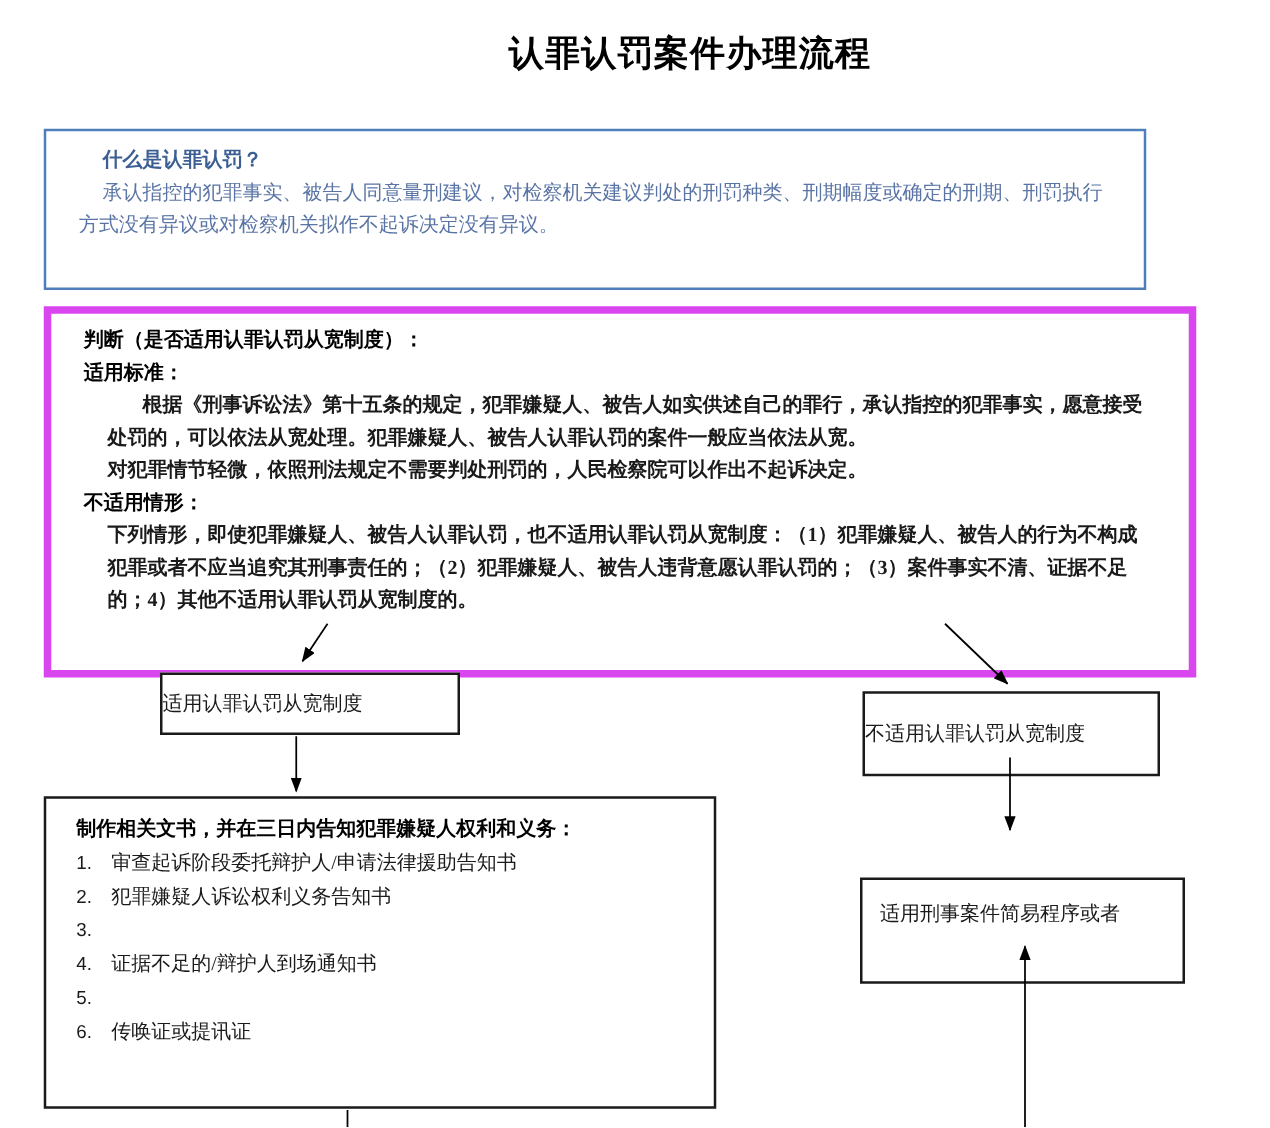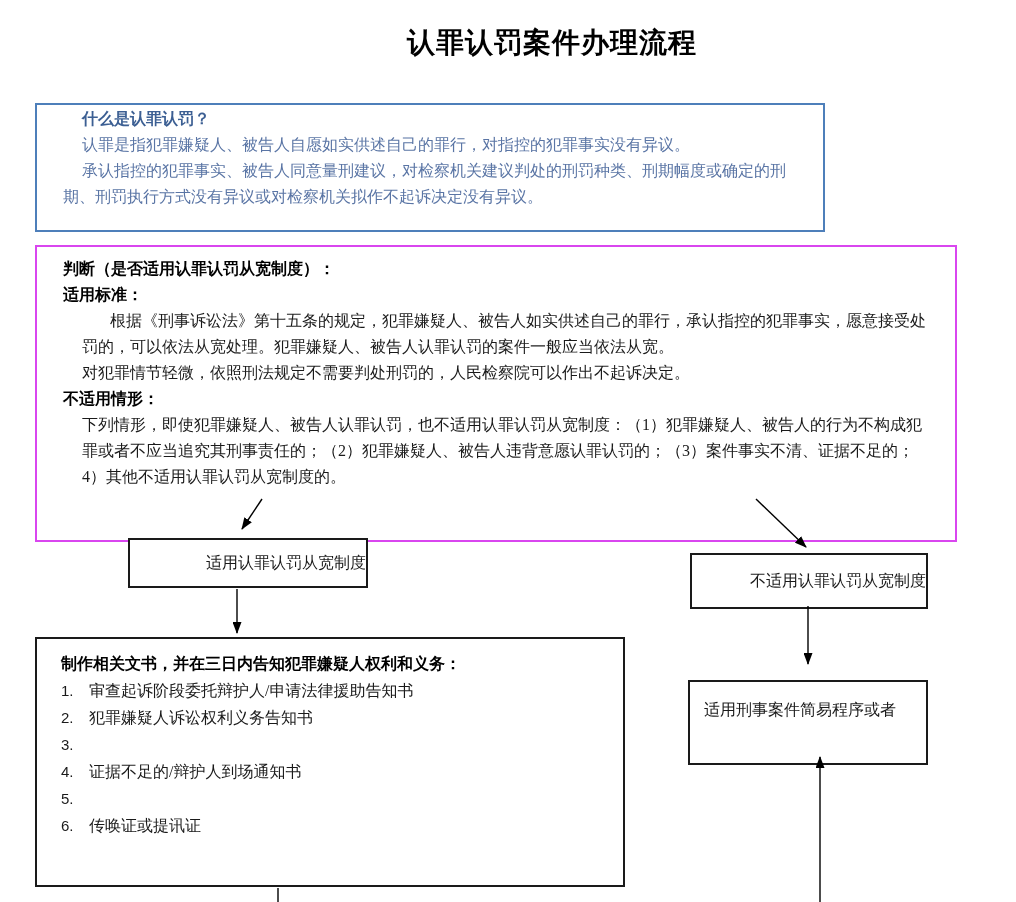--- a/index.html
+++ b/index.html
@@ -14,56 +14,56 @@
   .title{
     position:absolute;left:0;top:24px;width:1016px;
     text-align:center;
     font-family:"Liberation Sans","DejaVu Sans",sans-serif;
     font-weight:bold;font-size:28px;color:#000;
     letter-spacing:1px;
     margin-left:44px;
   }
   .box{position:absolute;background:#fff;box-sizing:border-box;}
   .definition-box{
-    left:35px;top:103px;width:790px;height:129px;
+    left:35px;top:103px;width:882px;height:129px;
     border:2px solid #4e7fba;
-    padding:1px 26px 8px 26px;
+    padding:11px 26px 8px 26px;
     font-size:16px;line-height:26px;
   }
   .definition-box .blue-heading{
     font-weight:bold;color:#3c5f93;margin:0;
   }
   .definition-box p{
     margin:0;color:#5a75a5;text-indent:19px;
   }
   .judgment-box{
     left:35px;top:245px;width:922px;height:297px;
-    border:2px solid #d946ef;
+    border:6px solid #d946ef;
     padding:9px 26px 6px 26px;
     font-size:16px;line-height:26px;
   }
   .judgment-box .bold-line{font-weight:bold;margin:0;color:#000;}
-  .judgment-box .para{margin:0 0 0 19px;}
+  .judgment-box .para{margin:0 0 0 19px;font-weight:bold;}
   .judgment-box .para.first-indent{text-indent:28px;}
   .flow-box{
     border:2px solid #1a1a1a;
-    display:flex;align-items:center;justify-content:flex-end;
+    display:flex;align-items:center;justify-content:flex-start;
     font-size:16px;text-align:center;
   }
   .apply-box{left:128px;top:538px;width:240px;height:50px;}
-  .not-apply-box{left:690px;top:553px;width:238px;height:56px;}
+  .not-apply-box{left:690px;top:553px;width:238px;height:68px;}
   .procedure-box{
-    left:688px;top:680px;width:240px;height:85px;
+    left:688px;top:702px;width:260px;height:85px;
     border:2px solid #1a1a1a;
     padding:14px 14px 0 14px;
     font-size:16px;line-height:28px;
     box-sizing:border-box;
   }
   .documents-box{
-    left:35px;top:637px;width:590px;height:250px;
+    left:35px;top:637px;width:538px;height:250px;
     border:2px solid #1a1a1a;
     padding:11px 24px 6px 24px;
     font-size:16px;line-height:27px;
   }
   .documents-box .doc-heading{font-weight:bold;margin:0;color:#000;}
   .doc-list{list-style:none;margin:0;padding:0;}
   .doc-list li{display:flex;}
   .doc-list .num{
     width:28px;flex:0 0 28px;
     font-family:"Liberation Sans","DejaVu Sans",sans-serif;
@@ -74,21 +74,20 @@
 </style>
 </head>
 <body>
 
 <div class="page">
 
   <div class="title">认罪认罚案件办理流程</div>
 
   <div class="box definition-box">
     <p class="blue-heading">什么是认罪认罚？</p>
-    <p>认罪是指犯罪嫌疑人、被告人自愿如实供述自己的罪行，对指控的犯罪事实没有异议。</p>
     <p>承认指控的犯罪事实、被告人同意量刑建议，对检察机关建议判处的刑罚种类、刑期幅度或确定的刑期、刑罚执行方式没有异议或对检察机关拟作不起诉决定没有异议。</p>
   </div>
 
   <div class="box judgment-box">
     <p class="bold-line">判断（是否适用认罪认罚从宽制度）：</p>
     <p class="bold-line">适用标准：</p>
     <p class="para first-indent">根据《刑事诉讼法》第十五条的规定，犯罪嫌疑人、被告人如实供述自己的罪行，承认指控的犯罪事实，愿意接受处罚的，可以依法从宽处理。犯罪嫌疑人、被告人认罪认罚的案件一般应当依法从宽。</p>
     <p class="para">对犯罪情节轻微，依照刑法规定不需要判处刑罚的，人民检察院可以作出不起诉决定。</p>
     <p class="bold-line">不适用情形：</p>
     <p class="para">下列情形，即使犯罪嫌疑人、被告人认罪认罚，也不适用认罪认罚从宽制度：（1）犯罪嫌疑人、被告人的行为不构成犯罪或者不应当追究其刑事责任的；（2）犯罪嫌疑人、被告人违背意愿认罪认罚的；（3）案件事实不清、证据不足的；4）其他不适用认罪认罚从宽制度的。</p>

